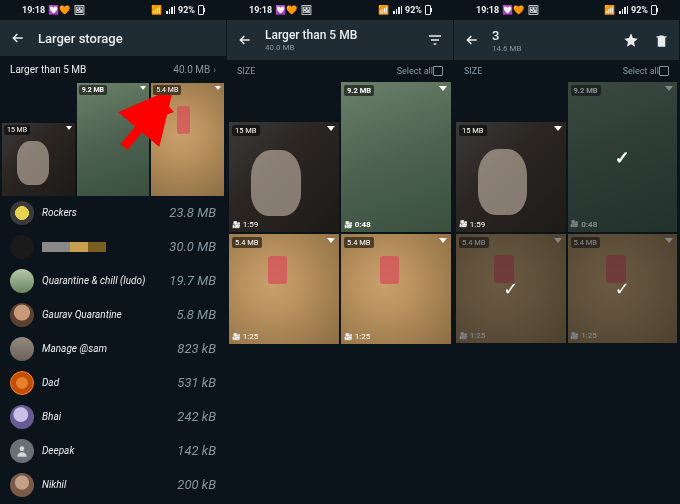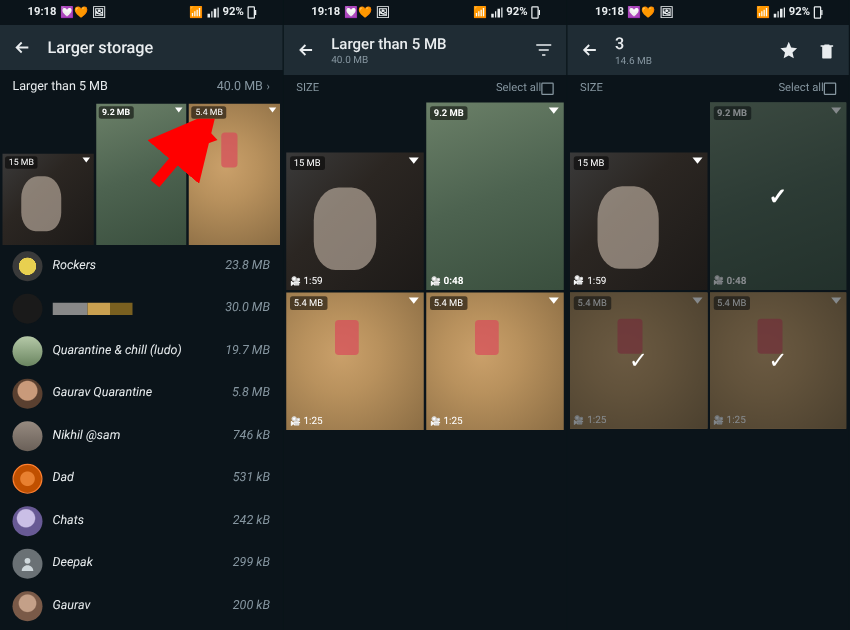--- a/index.html
+++ b/index.html
@@ -34,21 +34,21 @@
   .thumb { flex:1; aspect-ratio:1/1; position:relative; background:#333; overflow:hidden; }
   .thumb .badge { position:absolute; top:2px; left:2px; background:rgba(0,0,0,.55); color:#fff; font-size:7px; padding:1px 3px; border-radius:2px; }
   .thumb .caret { position:absolute; top:3px; right:3px; width:0; height:0; border-top:4px solid #fff; border-left:3px solid transparent; border-right:3px solid transparent; }
 
   
   .chats-hdr { display:flex; justify-content:space-between; align-items:center; padding:10px 10px 6px; color:#00a884; font-size:10px; font-weight:500;}
   .chats-hdr .search { color:#00a884; font-size:13px; }
   .chat { display:flex; align-items:center; padding:5px 10px; gap:8px;font-style:italic; }
   .avatar { width:24px; height:24px; border-radius:50%; background:#6a7175; flex:0 0 24px; display:flex; align-items:center; justify-content:center; font-size:12px; color:#cfd8dc; background-size:cover; }
   .chat .name { flex:1; font-size:10px; color:#e9edef; white-space:nowrap; overflow:hidden; text-overflow:ellipsis;}
-  .chat .size { font-size:10px; color:#8696a0; }
+  .chat .size { font-size:13px; color:#8696a0; }
 
   
   .sort-row { display:flex; justify-content:space-between; align-items:center; padding:6px 10px; font-size:9px; color:#8696a0; }
   .sort-row .sel { display:flex; gap:0; }
   .checkbox { width:10px; height:10px; border:1.2px solid #8696a0; border-radius:1px; display:inline-block; }
 
   .grid { display:flex; flex-wrap:wrap; gap:2px; padding:0 2px; }
   .gthumb { width:calc(50% - 1px); aspect-ratio:1/1; position:relative; overflow:hidden; }
   .gthumb .badge { position:absolute; top:3px; left:3px; background:rgba(0,0,0,.55); color:#fff; font-size:7.5px; padding:1px 3px; border-radius:2px; }
   .gthumb .caret { position:absolute; top:4px; right:4px; width:0; height:0; border-top:5px solid #fff; border-left:4px solid transparent; border-right:4px solid transparent; }
@@ -178,46 +178,46 @@
         <div class="name">Quarantine &amp; chill (ludo)</div>
         <div class="size">19.7 MB</div>
       </div>
       <div class="chat">
         <div class="avatar av-gaurav"></div>
         <div class="name">Gaurav Quarantine</div>
         <div class="size">5.8 MB</div>
       </div>
       <div class="chat">
         <div class="avatar av-nikhil"></div>
-        <div class="name">Nikhil @sam</div>
-        <div class="size">746 kB</div>
+        <div class="name">Manage @sam</div>
+        <div class="size">823 kB</div>
       </div>
       <div class="chat">
         <div class="avatar av-dad"></div>
         <div class="name">Dad</div>
         <div class="size">531 kB</div>
       </div>
       <div class="chat">
         <div class="avatar av-bhai"></div>
-        <div class="name">Chats</div>
+        <div class="name">Bhai</div>
         <div class="size">242 kB</div>
       </div>
       <div class="chat">
         <div class="avatar av-deepak">
           <svg width="14" height="14" viewBox="0 0 24 24" fill="#cfd8dc">
             <circle cx="12" cy="8" r="4"></circle>
             <path d="M4 22c0-4.4 3.6-8 8-8s8 3.6 8 8"></path>
           </svg>
         </div>
         <div class="name">Deepak</div>
-        <div class="size">299 kB</div>
+        <div class="size">142 kB</div>
       </div>
       <div class="chat">
         <div class="avatar av-bharti"></div>
-        <div class="name">Gaurav</div>
+        <div class="name">Nikhil</div>
         <div class="size">200 kB</div>
       </div>
       <div class="chat">
         <div class="avatar av-dr"></div>
       </div>
     </div>
 </div>
 
 <div class="panel p2">
   <div class="status">

